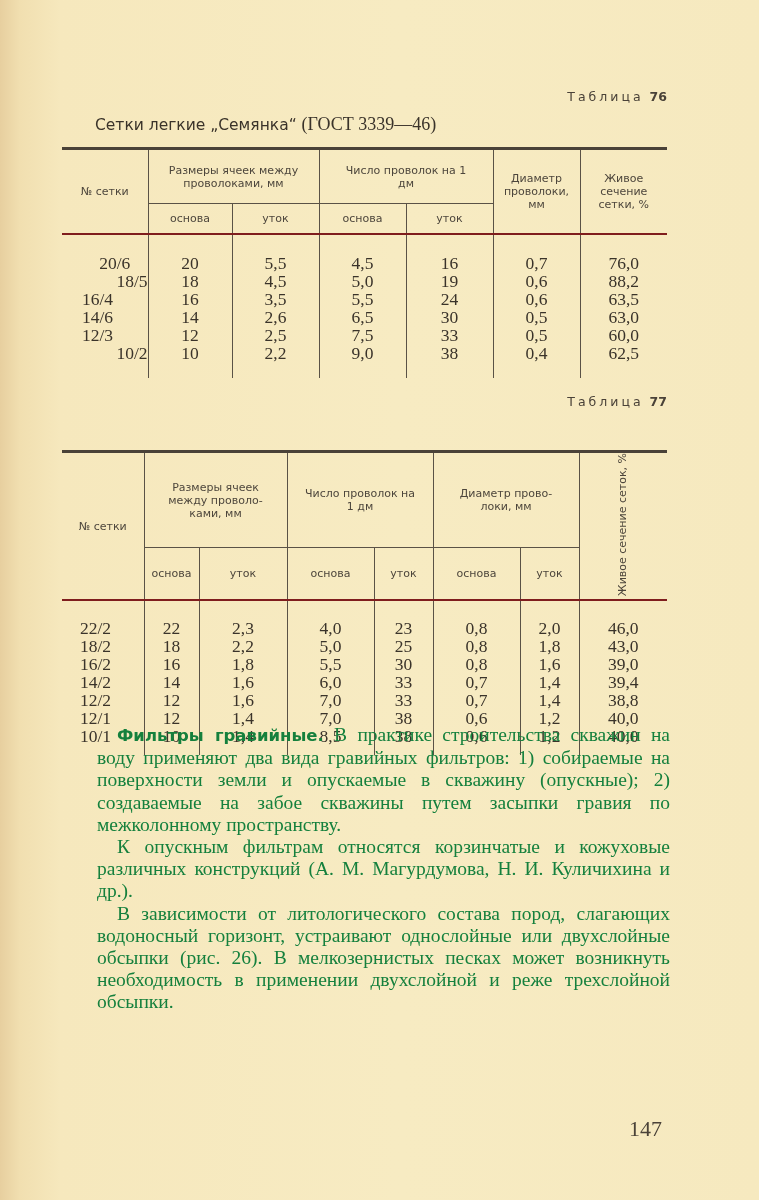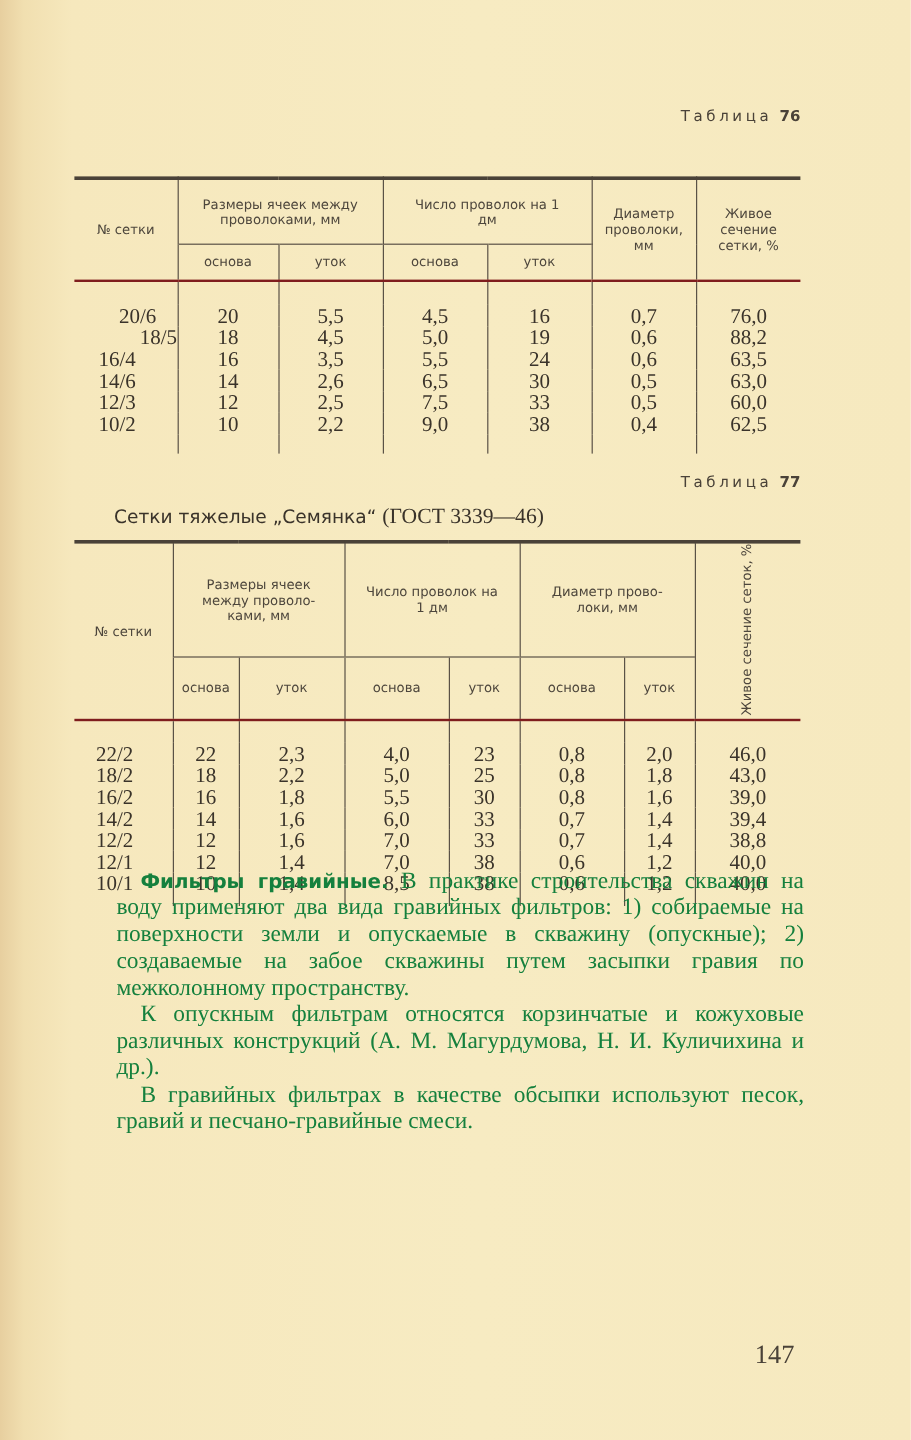--- a/index.html
+++ b/index.html
@@ -39,20 +39,24 @@
   .pagenum { position: absolute; left: 629px; top: 1116px; font-family: "Liberation Serif", serif; font-size: 22px; color: #4a4238; }
 </style>
 </head>
 <body>
 
 <div class="page">
 
   <div class="tnum" style="top:89px;">
     <span>Таблица</span><b>76</b>
   </div>
+  <div class="ttitle" style="top:114px;">
+    <span>Сетки легкие „Семянка“</span>
+    <span class="gost">(ГОСТ 3339—46)</span>
+  </div>
 
   <table class="grid" style="left:62px; top:147px; width:605px;">
     <colgroup>
       <col style="width:86px">
         <col style="width:84px">
         <col style="width:87px">
         <col style="width:87px">
         <col style="width:87px">
         <col style="width:87px">
         <col style="width:87px">
@@ -121,21 +125,21 @@
       <tr>
         <td style="text-align:left;padding-left:20px">12/3</td>
           <td class="vl">12</td>
           <td class="vl">2,5</td>
           <td class="vl">7,5</td>
           <td class="vl">33</td>
           <td class="vl">0,5</td>
           <td class="vl">60,0</td>
       </tr>
       <tr>
-        <td style="text-align:left;padding-left:20px">10/2</td>
+        <td style="text-align:right;padding-left:20px">10/2</td>
           <td class="vl">10</td>
           <td class="vl">2,2</td>
           <td class="vl">9,0</td>
           <td class="vl">38</td>
           <td class="vl">0,4</td>
           <td class="vl">62,5</td>
       </tr>
       <tr style="height:16px;">
           <td></td>
           <td class="vl"></td>
@@ -143,24 +147,20 @@
           <td class="vl"></td>
           <td class="vl"></td>
           <td class="vl"></td>
           <td class="vl"></td>
         </tr>
     </tbody>
   </table>
 
   <div class="tnum" style="top:394px;">
     <span>Таблица</span><b>77</b>
-  </div>
-  <div class="ttitle" style="top:420px;">
-    <span>Сетки тяжелые „Семянка“</span>
-    <span class="gost">(ГОСТ 3339—46)</span>
   </div>
 
   <table class="grid" style="left:62px; top:450px; width:605px;">
     <colgroup>
       <col style="width:82px">
         <col style="width:55px">
         <col style="width:88px">
         <col style="width:87px">
         <col style="width:59px">
         <col style="width:87px">
@@ -274,17 +274,17 @@
           <td class="vl"></td>
           <td class="vl"></td>
           <td class="vl"></td>
         </tr>
     </tbody>
   </table>
 
   <div class="body-text">
     <p><span class="bold">Фильтры гравийные.</span><span> В практике строительства скважин на воду применяют два вида гравийных фильтров: 1) собираемые на поверхности земли и опускаемые в скважину (опускные); 2) создаваемые на забое скважины путем засыпки гравия по межколонному пространству.</span></p>
     <p>К опускным фильтрам относятся корзинчатые и кожуховые различных конструкций (А. М. Магурдумова, Н. И. Куличихина и др.).</p>
-    <p>В гравийных фильтрах в качестве обсыпки используют песок, гравий и песчано-гравийные смеси.</p>
+    <p>В зависимости от литологического состава пород, слагающих водоносный горизонт, устраивают однослойные или двухслойные обсыпки (рис. 26). В мелкозернистых песках может возникнуть необходимость в применении двухслойной и реже трехслойной обсыпки.</p>
   </div>
 
   <div class="pagenum">147</div>
 </div>
 
 </body></html>

